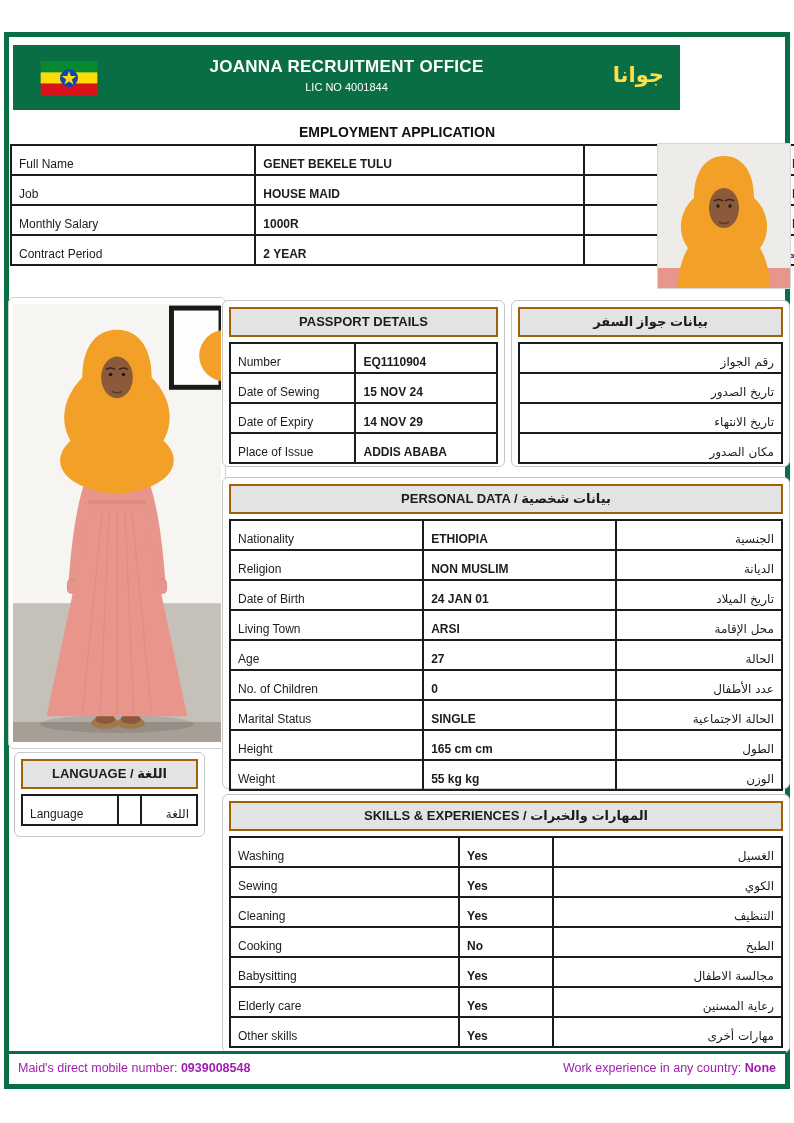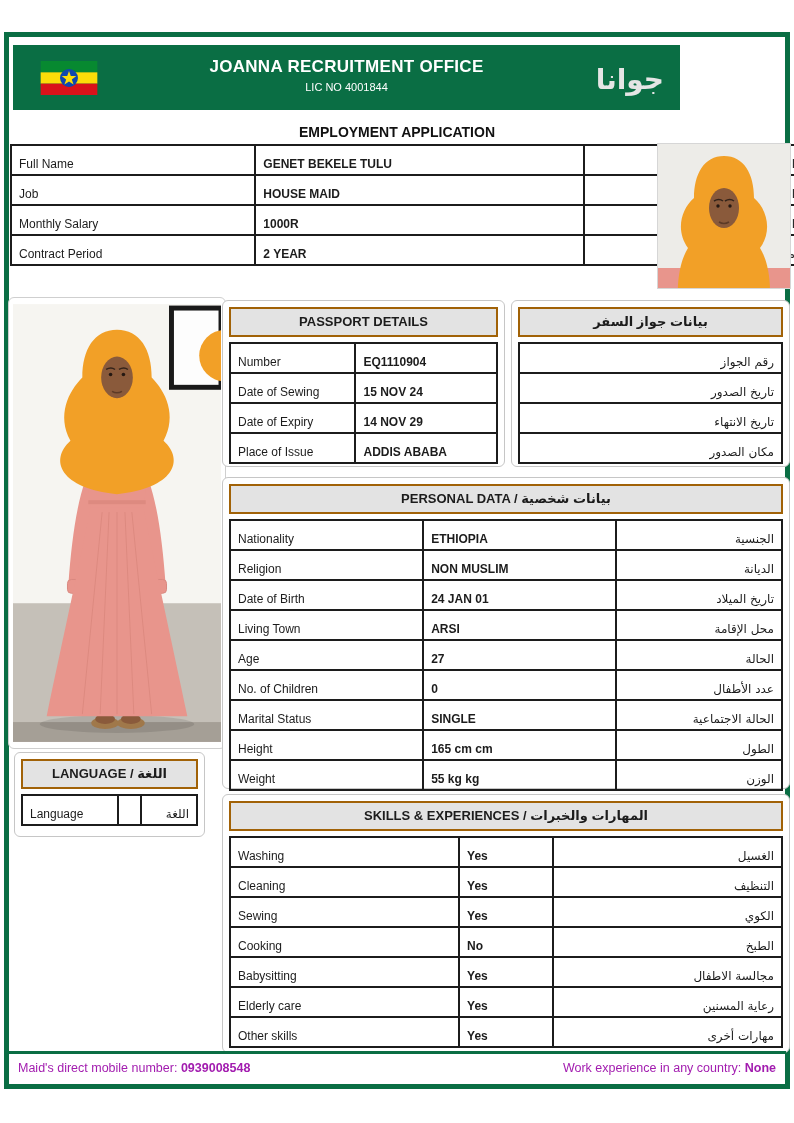--- a/index.html
+++ b/index.html
@@ -11,21 +11,21 @@
   html,body{margin:0;padding:0;}
   body{width:794px;height:1123px;background:#ffffff;font-family:"Liberation Sans",sans-serif;position:relative;overflow:hidden;color:#1c1c1c;}
   .page{position:absolute;inset:0;}
   .frame{position:absolute;left:4px;top:32px;width:786px;height:1057px;border:5px solid var(--green);box-sizing:border-box;pointer-events:none;}
 
   .topbar{position:absolute;left:13px;top:45px;width:667px;height:65px;background:var(--green);}
   .flag{position:absolute;left:27px;top:16px;width:58px;height:34px;}
   .titles{position:absolute;left:0;top:12px;width:100%;text-align:center;color:#fff;}
   .office-name{font-size:17px;font-weight:bold;letter-spacing:.3px;}
   .lic{font-size:11px;margin-top:4px;}
-  .ar-name{position:absolute;right:16px;top:18px;color:#e5e5e5;font-size:28px;font-weight:bold;font-family:"DejaVu Sans",sans-serif;}
+  .ar-name{position:absolute;right:16px;top:18px;color:#fde047;font-size:21px;font-weight:bold;font-family:"DejaVu Sans",sans-serif;}
 
   .form-title{position:absolute;left:0;top:124px;width:794px;text-align:center;font-weight:bold;font-size:14px;color:#111;}
 
   table.grid{border-collapse:collapse;table-layout:fixed;width:100%;}
   table.grid td{border:2px solid #1c1c1c;vertical-align:bottom;padding:2px 7px 3px;font-size:12px;color:#1c1c1c;box-sizing:border-box;overflow:hidden;white-space:nowrap;height:30px;}
   td.val{font-weight:bold;}
   td.ar{text-align:right;font-family:"DejaVu Sans",sans-serif;font-size:11.5px;}
 
   .app-table{position:absolute;left:10px;top:144px;width:645px;}
 
@@ -295,28 +295,28 @@
           <col style="width:17%">
           <col style="width:41.5%">
         </colgroup>
       <tbody>
           <tr>
         <td>Washing</td>
         <td class="val">Yes</td>
         <td class="ar">الغسيل</td>
       </tr>
       <tr>
+        <td>Sewing</td>
+        <td class="val">Yes</td>
+        <td class="ar">الكوي</td>
+      </tr>
+      <tr>
         <td>Cleaning</td>
         <td class="val">Yes</td>
         <td class="ar">التنظيف</td>
-      </tr>
-      <tr>
-        <td>Sewing</td>
-        <td class="val">Yes</td>
-        <td class="ar">الكوي</td>
       </tr>
       <tr>
         <td>Cooking</td>
         <td class="val">No</td>
         <td class="ar">الطبخ</td>
       </tr>
       <tr>
         <td>Babysitting</td>
         <td class="val">Yes</td>
         <td class="ar">مجالسة الاطفال</td>

